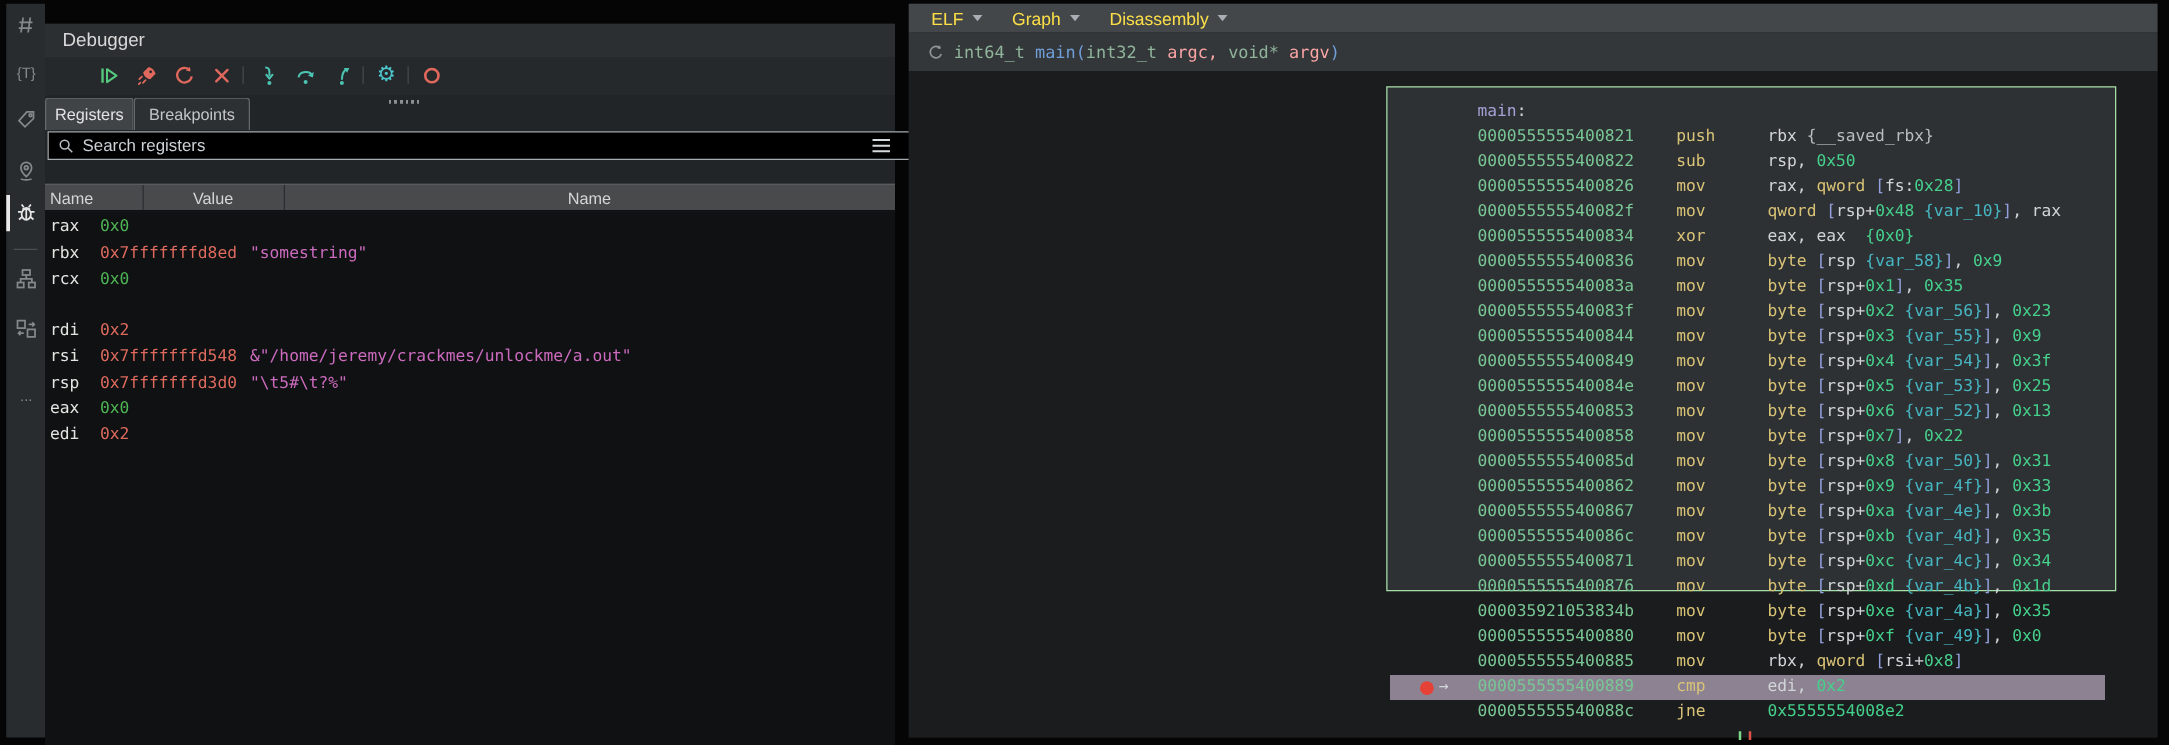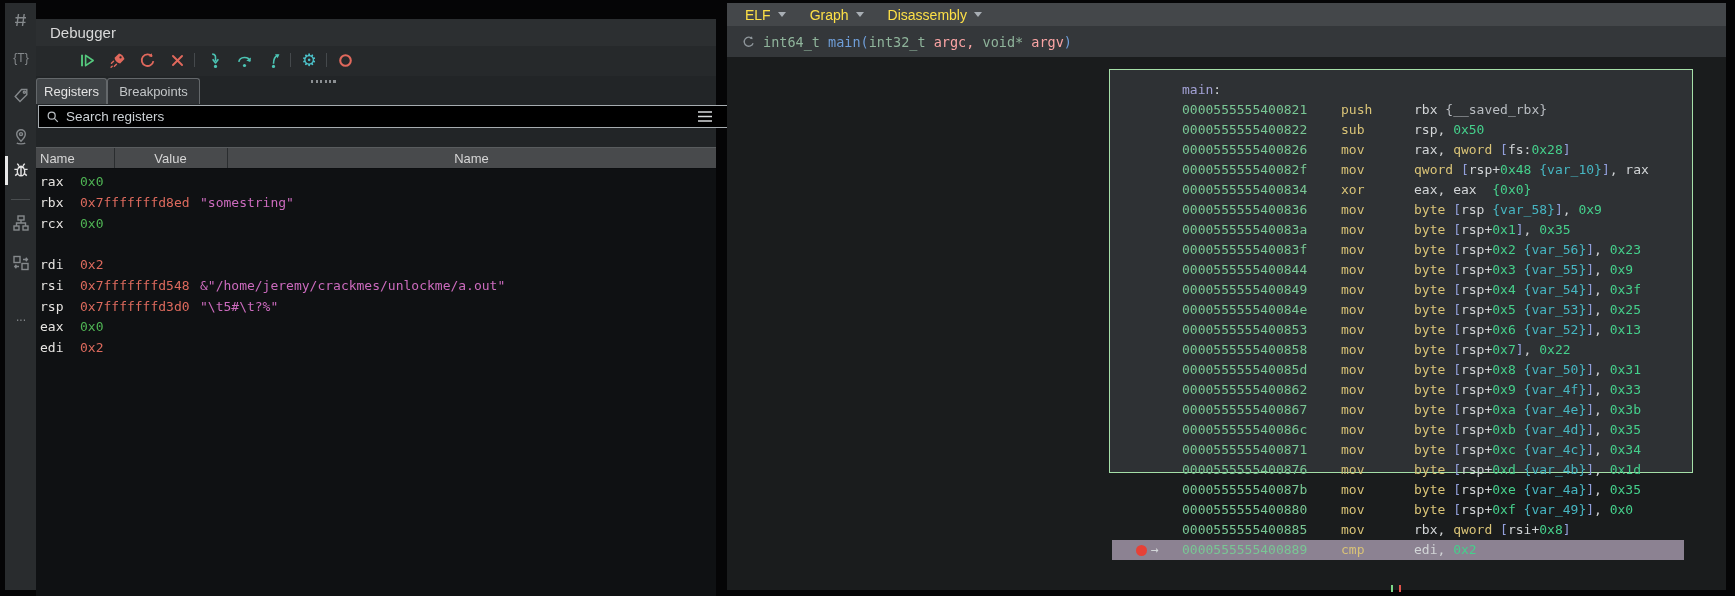--- a/index.html
+++ b/index.html
@@ -373,40 +373,45 @@
             <span class="addr">0000555555400871</span>
             <span class="mnem">mov</span>
             <span class="ops"><span class="c-kw">byte</span><span class="c-txt"> </span><span class="c-brk">[</span><span class="c-reg">rsp</span><span class="c-txt">+</span><span class="c-num">0xc</span><span class="c-txt"> </span><span class="c-var">{var_4c}</span><span class="c-brk">]</span><span class="c-txt">,</span><span class="c-txt"> </span><span class="c-num">0x34</span></span>
           </div>
           <div class="dline" style="top: 390px;">
             <span class="addr">0000555555400876</span>
             <span class="mnem">mov</span>
             <span class="ops"><span class="c-kw">byte</span><span class="c-txt"> </span><span class="c-brk">[</span><span class="c-reg">rsp</span><span class="c-txt">+</span><span class="c-num">0xd</span><span class="c-txt"> </span><span class="c-var">{var_4b}</span><span class="c-brk">]</span><span class="c-txt">,</span><span class="c-txt"> </span><span class="c-num">0x1d</span></span>
           </div>
           <div class="dline" style="top: 410px;">
-            <span class="addr">000055555540087b</span>
+            <span class="addr">000035921053834b</span>
             <span class="mnem">mov</span>
             <span class="ops"><span class="c-kw">byte</span><span class="c-txt"> </span><span class="c-brk">[</span><span class="c-reg">rsp</span><span class="c-txt">+</span><span class="c-num">0xe</span><span class="c-txt"> </span><span class="c-var">{var_4a}</span><span class="c-brk">]</span><span class="c-txt">,</span><span class="c-txt"> </span><span class="c-num">0x35</span></span>
           </div>
           <div class="dline" style="top: 430px;">
             <span class="addr">0000555555400880</span>
             <span class="mnem">mov</span>
             <span class="ops"><span class="c-kw">byte</span><span class="c-txt"> </span><span class="c-brk">[</span><span class="c-reg">rsp</span><span class="c-txt">+</span><span class="c-num">0xf</span><span class="c-txt"> </span><span class="c-var">{var_49}</span><span class="c-brk">]</span><span class="c-txt">,</span><span class="c-txt"> </span><span class="c-num">0x0</span></span>
           </div>
           <div class="dline" style="top: 450px;">
             <span class="addr">0000555555400885</span>
             <span class="mnem">mov</span>
             <span class="ops"><span class="c-reg">rbx</span><span class="c-txt">,</span><span class="c-txt"> </span><span class="c-kw">qword</span><span class="c-txt"> </span><span class="c-brk">[</span><span class="c-reg">rsi</span><span class="c-txt">+</span><span class="c-num">0x8</span><span class="c-brk">]</span></span>
           </div>
           <div class="dline hl" style="top: 470px;">
             <span class="bp-dot"></span>
             <span class="ip-arrow">→</span>
             <span class="addr">0000555555400889</span>
             <span class="mnem">cmp</span>
             <span class="ops"><span class="c-reg">edi</span><span class="c-txt">,</span><span class="c-txt"> </span><span class="c-num">0x2</span></span>
           </div>
+          <div class="dline" style="top: 490px;">
+            <span class="addr">000055555540088c</span>
+            <span class="mnem">jne</span>
+            <span class="ops"><span class="c-num">0x5555554008e2</span></span>
+          </div>
         </div>
       <div class="tick tick-g"></div>
       <div class="tick tick-r"></div>
     </div>
   </section>
 
 </div>
 
 </body></html>

